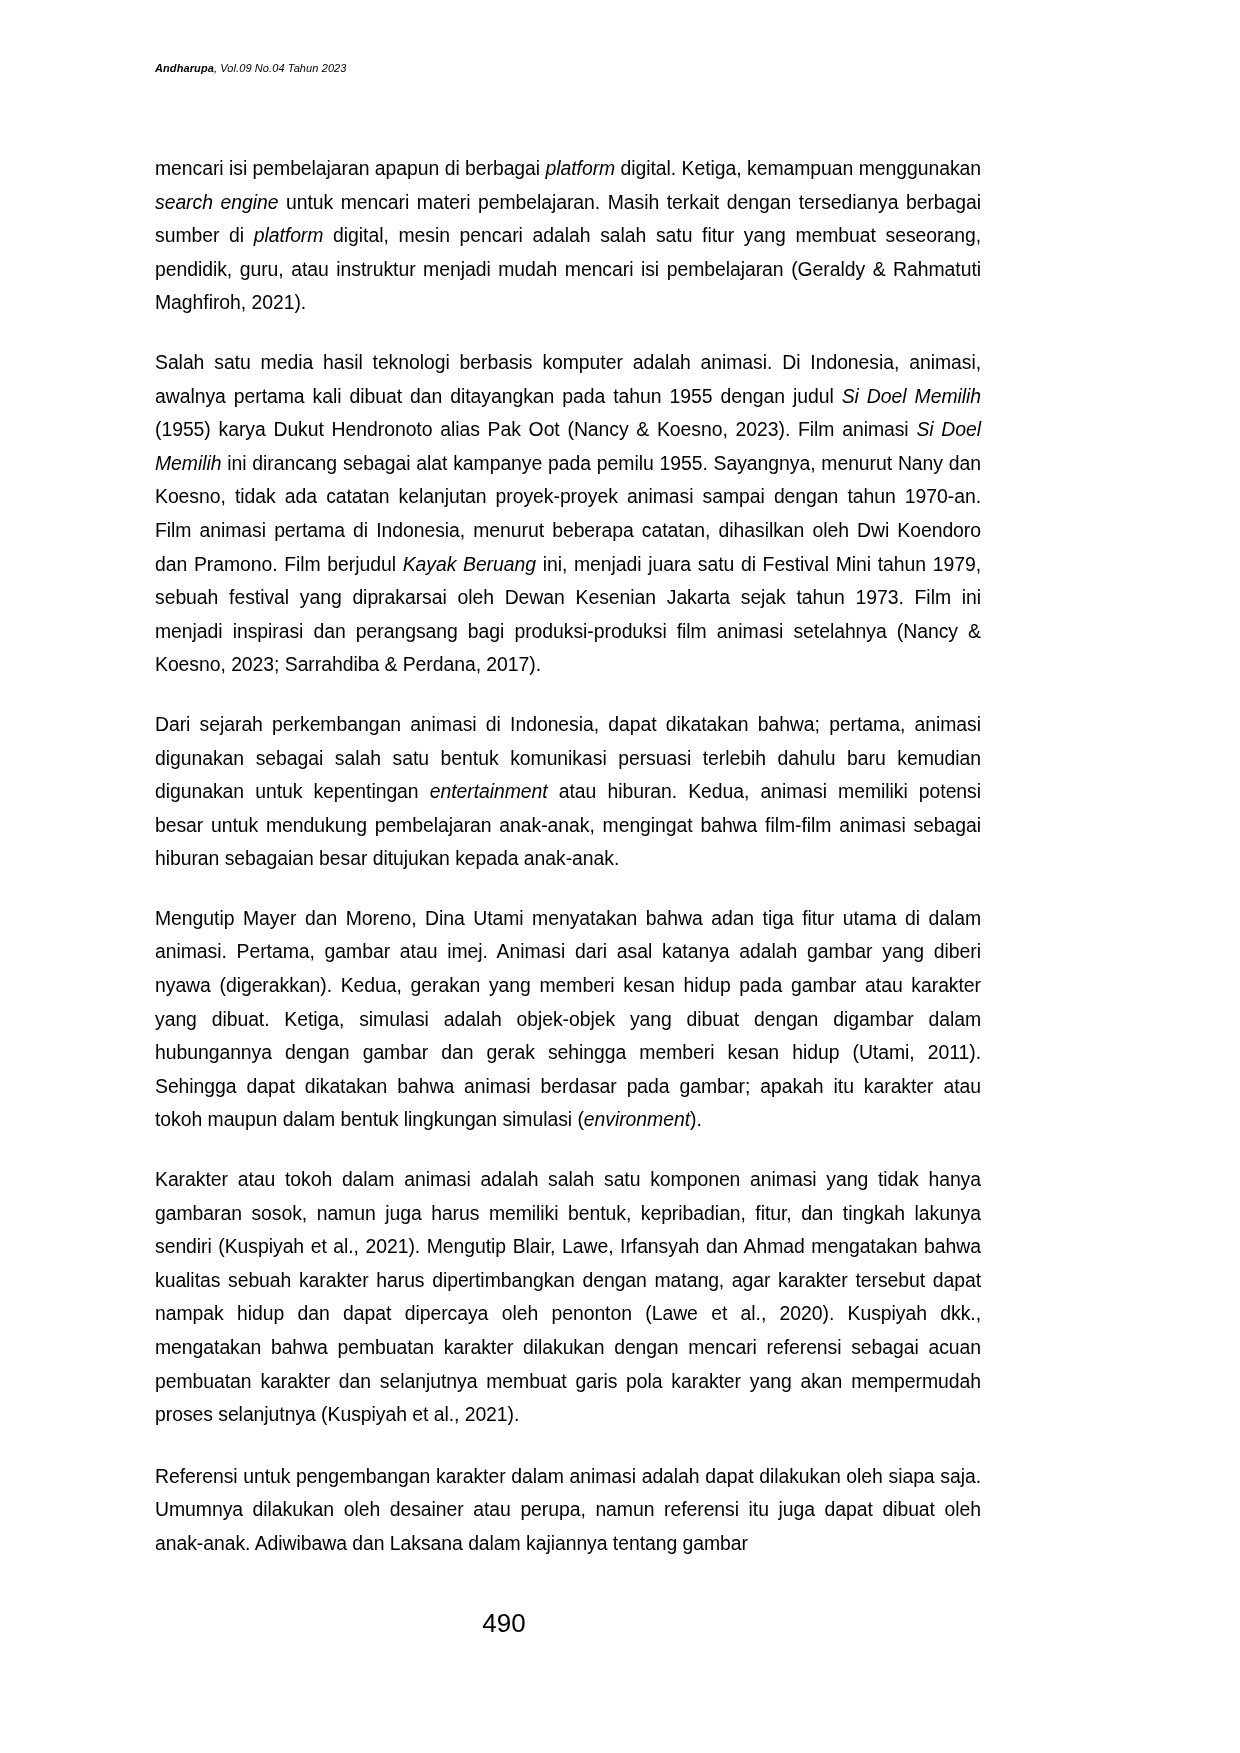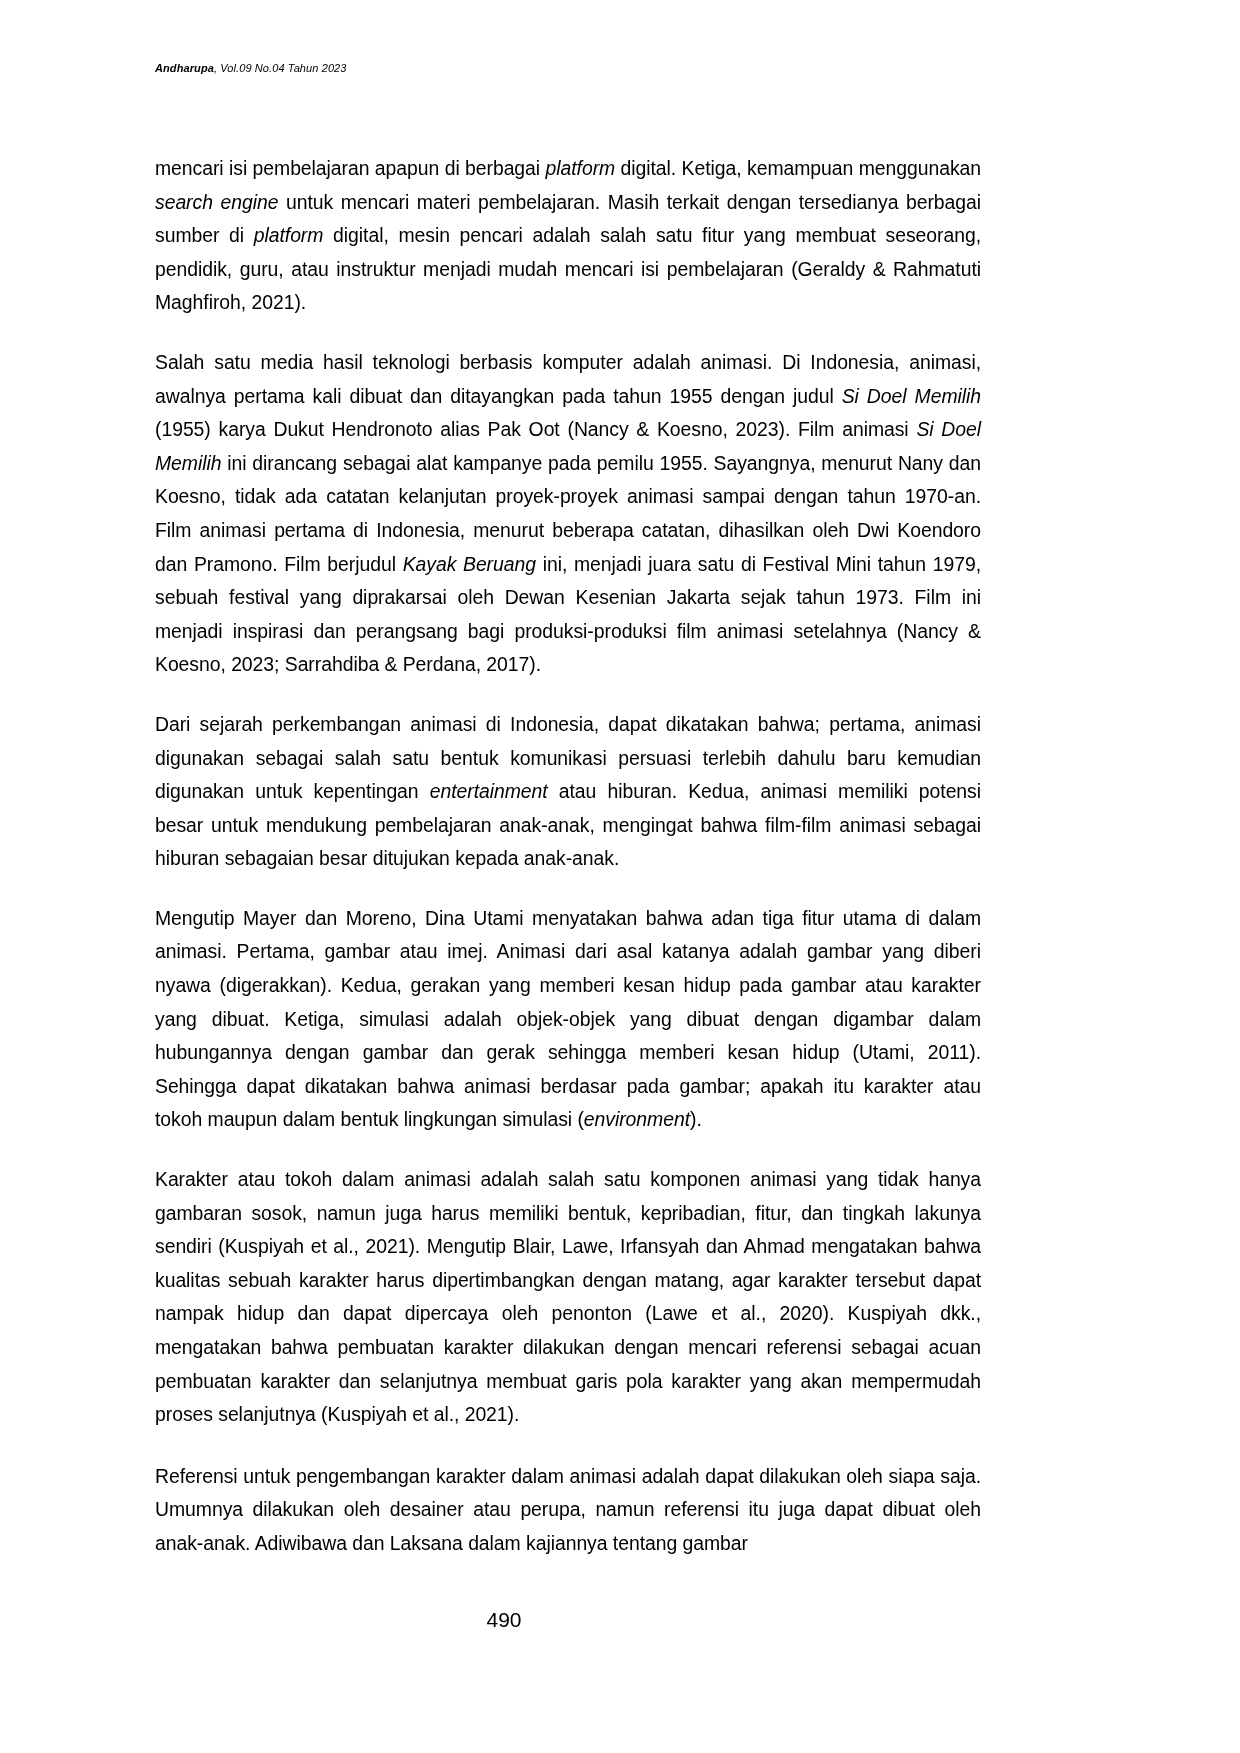--- a/index.html
+++ b/index.html
@@ -55,21 +55,21 @@
   }
   i, em {
     font-style: italic;
   }
   .page-number {
     position: absolute;
     top: 1608px;
     left: 0;
     width: 1008px;
     text-align: center;
-    font-size: 21px;
+    font-size: 26px;
   }
 </style>
 </head>
 <body>
 
 <div class="page">
 
   <div class="running-head">
     <span class="journal">Andharupa</span><span>, Vol.09 No.04 Tahun 2023</span>
   </div>

